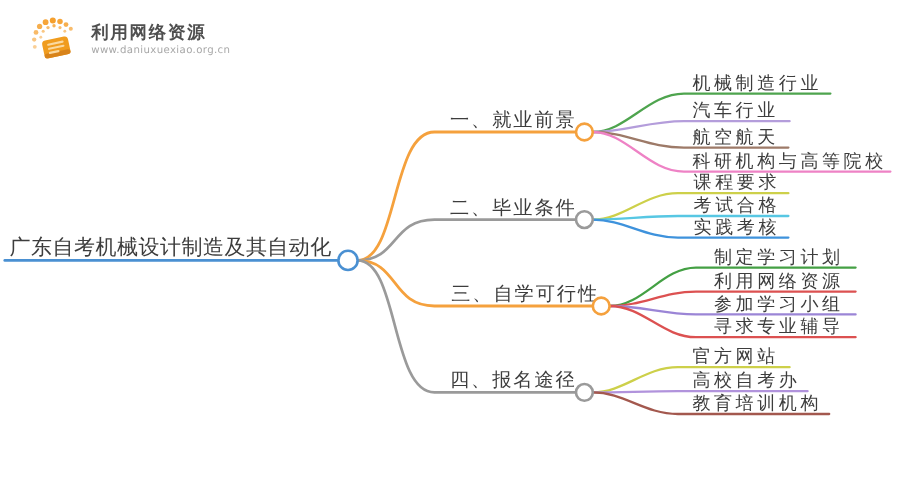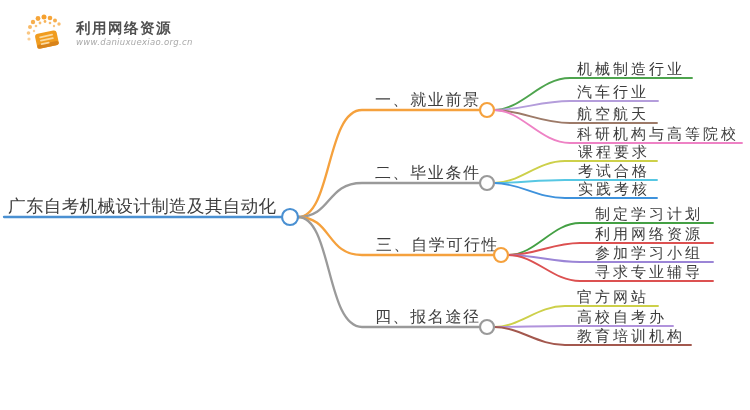--- a/index.html
+++ b/index.html
@@ -12,21 +12,21 @@
   .map-svg .edge-main{stroke-width:2.3;}
   .map-svg .edge-sub{stroke-width:1.9;}
   .map-svg circle.node-dot{fill:#ffffff;stroke-width:2.2;}
   .map-svg text{fill:#3d3d3d;}
   .root-label{font-size:17.5px;letter-spacing:.4px;}
   .branch-label{font-size:16px;letter-spacing:1.6px;}
   .sub-label{font-size:15px;letter-spacing:3px;}
   .logo{position:absolute;left:25px;top:13px;display:flex;align-items:center;gap:7px;cursor:pointer;}
   .logo-texts{display:flex;flex-direction:column;line-height:1.25;}
   .logo-name{font-size:14.5px;font-weight:bold;color:#4f4f4f;letter-spacing:1.5px;}
-  .logo-url{font-size:8.5px;color:#a8a8a8;letter-spacing:.3px;font-style:italic;}
+  .logo-url{font-size:8.5px;color:#a8a8a8;letter-spacing:.3px;}
 </style>
 </head>
 <body>
 
 <div class="stage">
 
   <div class="logo">
     <svg width="44" height="40" viewBox="0 0 44 40">
       <g fill="#f5a02e">
         <circle cx="4" cy="26" r="1.6" opacity=".5"></circle>

